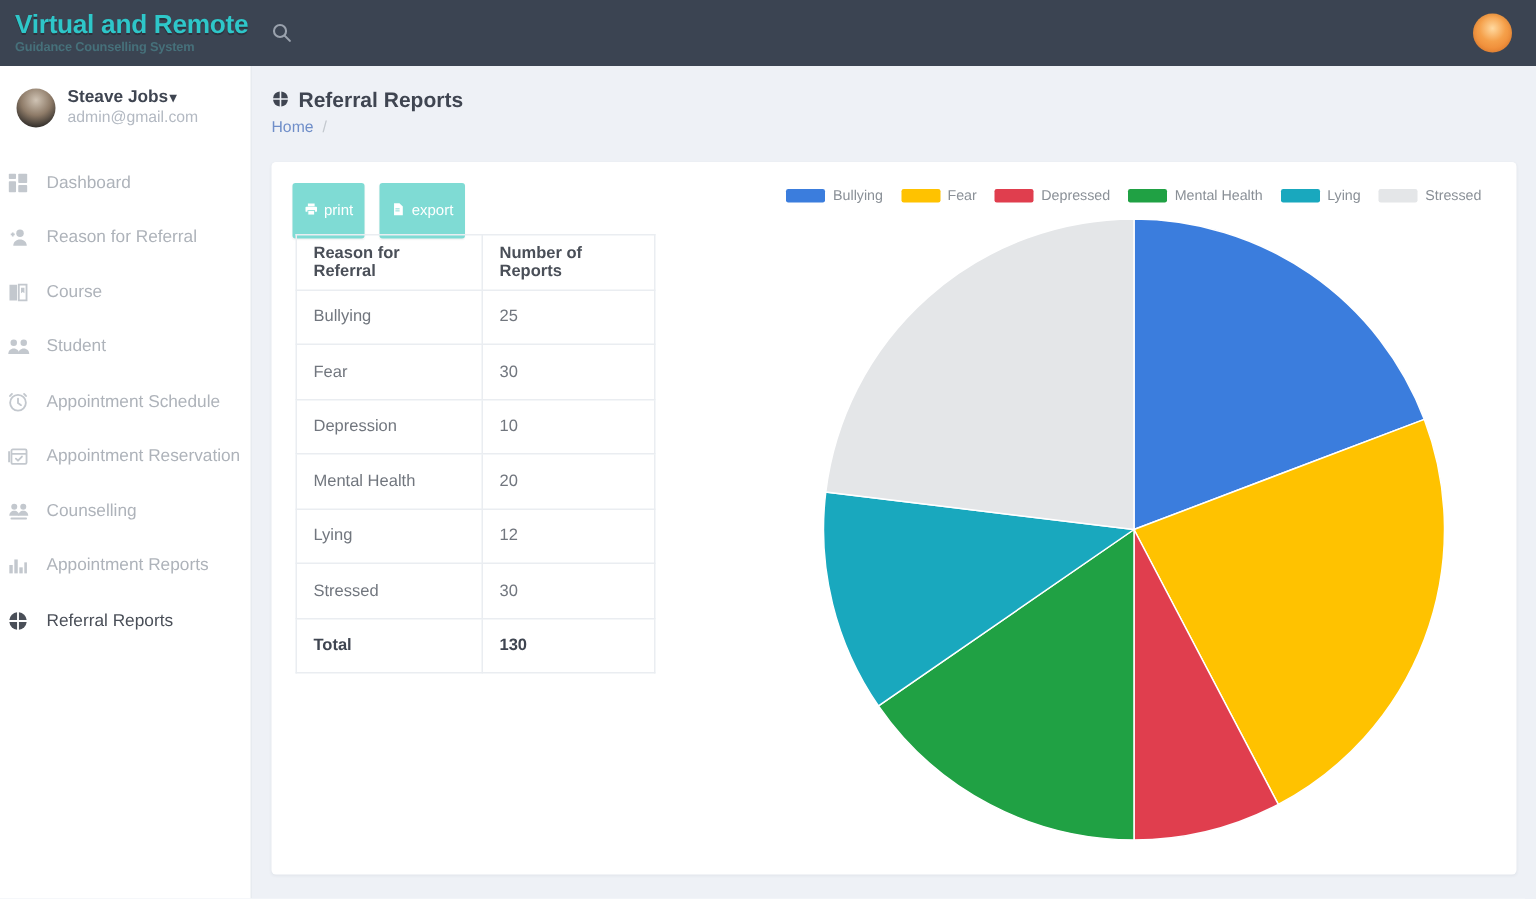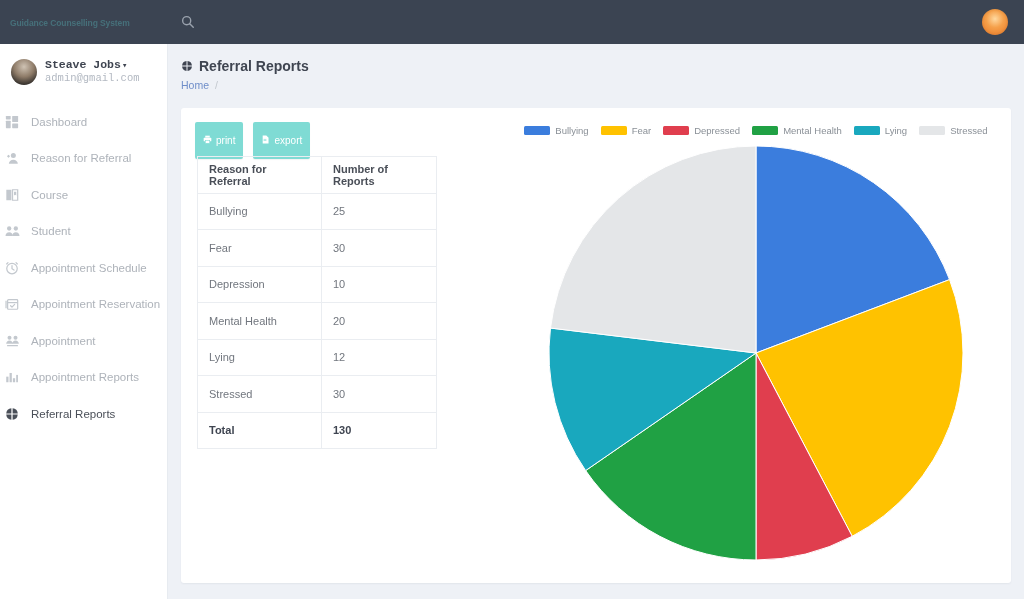--- a/index.html
+++ b/index.html
@@ -69,21 +69,21 @@
   .profile {
     display: flex; align-items: center;
     padding: 14px 10px 12px 11px;
   }
   .profile-avatar {
     width: 26px; height: 26px; min-width: 26px;
     border-radius: 50%;
     background: radial-gradient(circle at 50% 30%, #cfc3b4 0%, #8e7b68 45%, #3a3530 78%, #1d1b19 100%);
     margin-right: 8px;
   }
-  .profile-text { line-height: 1.25; overflow: hidden; font-family: Liberation Mono, monospace; }
+  .profile-text { line-height: 1.25; overflow: hidden; }
   .profile-name {
     font-size: 11.5px; font-weight: bold; color: #3f4551;
     white-space: nowrap;
   }
   .profile-caret {
     font-size: 9px; color: #3f4551; margin-left: 1px;
   }
   .profile-mail {
     font-size: 10.5px; color: #b3b9c2; white-space: nowrap;
   }
@@ -201,20 +201,21 @@
   .pie-holder {
     display: flex; align-items: flex-start; justify-content: center;
     margin-top: 4px;
   }
 </style>
 </head>
 <body>
 
 <div class="navbar">
   <div class="brand">
+    <div class="brand-title">Virtual and Remote</div>
     <div class="brand-sub">Guidance Counselling System</div>
   </div>
   <div class="nav-search">
     <svg width="14" height="14" viewBox="0 0 16 16" fill="none" stroke="#9aa2ad" stroke-width="1.6">
       <circle cx="6.5" cy="6.5" r="4.6"></circle>
       <line x1="10" y1="10" x2="14" y2="14" stroke-linecap="round"></line>
     </svg>
   </div>
   <div class="nav-spacer"></div>
   <div class="nav-avatar"></div>
@@ -307,21 +308,21 @@
     <div class="menu-item">
       <span class="menu-icon">
         <svg width="15" height="14" viewBox="0 0 18 16" fill="currentColor">
           <circle cx="5.4" cy="4.2" r="2.4"></circle>
             <circle cx="12.6" cy="4.2" r="2.4"></circle>
           <path d="M1.4 11.4c0-2.4 1.8-4 4-4s4 1.6 4 4z"></path>
           <path d="M8.6 11.4c0-2.4 1.8-4 4-4s4 1.6 4 4z"></path>
           <rect x="2.4" y="12.8" width="13.2" height="1.5" rx="0.7"></rect>
         </svg>
       </span>
-      <span class="menu-label">Appointment</span>
+      <span class="menu-label">Counselling</span>
     </div>
 
     <div class="menu-item">
       <span class="menu-icon">
         <svg width="14" height="14" viewBox="0 0 16 16" fill="currentColor">
           <rect x="1.4" y="7.6" width="2.6" height="6.4"></rect>
           <rect x="5.2" y="3.4" width="2.6" height="10.6"></rect>
           <rect x="9" y="9.4" width="2.6" height="4.6"></rect>
           <rect x="12.8" y="5.6" width="2" height="8.4"></rect>
         </svg>

